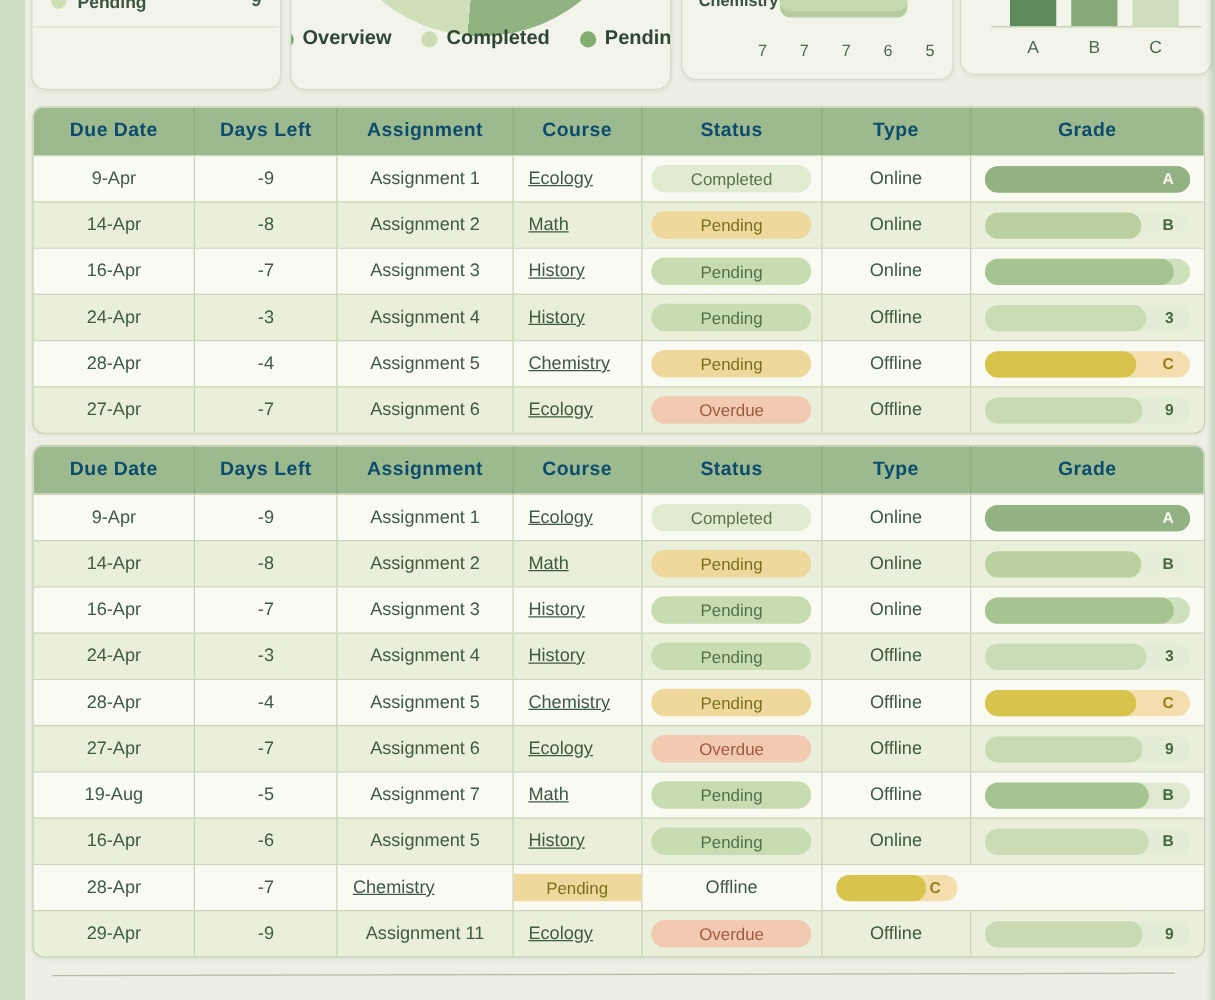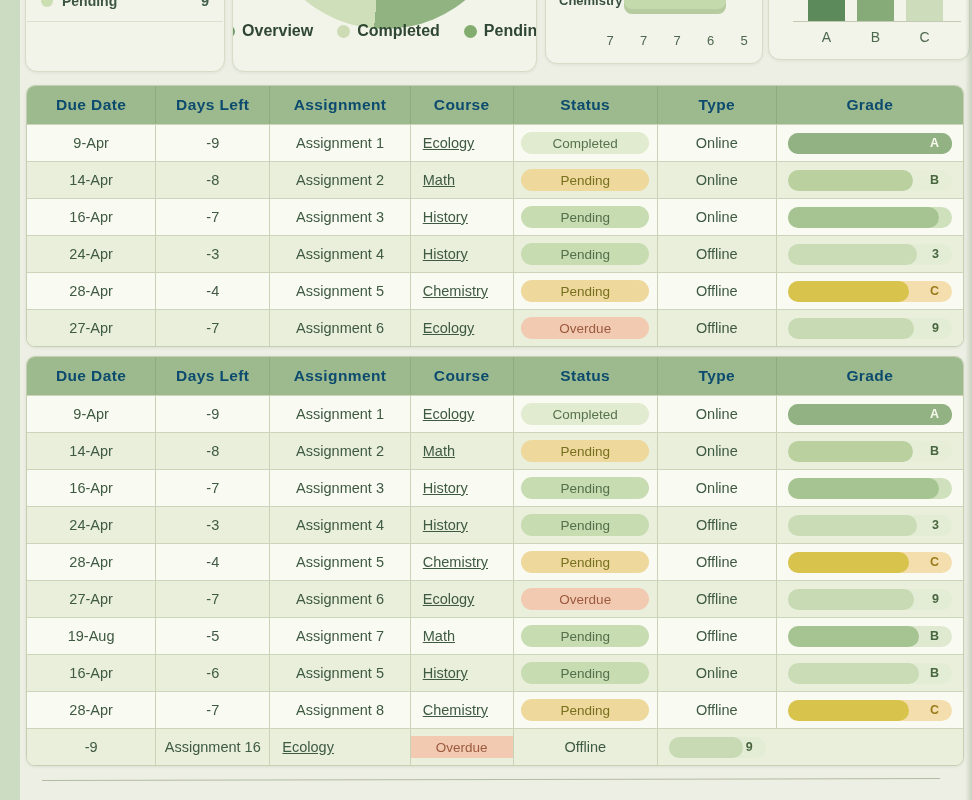--- a/index.html
+++ b/index.html
@@ -402,38 +402,38 @@
           <div class="grade-track" style="background: rgb(227, 236, 212);">
             <div class="grade-fill" style="width: 80%; background: rgb(202, 220, 182);"></div>
             <span class="grade-label" style="color: rgb(72, 102, 63);">B</span>
           </div>
         </div>
       </div>
     </div>
     <div class="tr">
       <div class="td">28-Apr</div>
       <div class="td">-7</div>
-      <div class="td">Assignment 8</div>
       <div class="td course">Chemistry</div>
       <div class="td">
         <span class="badge pending-yellow">Pending</span>
       </div>
       <div class="td">Offline</div>
       <div class="td">
         <div class="grade-wrap">
           <div class="grade-track" style="background: rgb(244, 222, 174);">
             <div class="grade-fill" style="width: 74%; background: rgb(216, 195, 76);"></div>
             <span class="grade-label" style="color: rgb(154, 124, 28);">C</span>
           </div>
         </div>
       </div>
     </div>
     <div class="tr alt">
+      <div class="td">29-Apr</div>
       <div class="td">-9</div>
-      <div class="td">Assignment 16</div>
+      <div class="td">Assignment 11</div>
       <div class="td course">Ecology</div>
       <div class="td">
         <span class="badge overdue">Overdue</span>
       </div>
       <div class="td">Offline</div>
       <div class="td">
         <div class="grade-wrap">
           <div class="grade-track" style="background: rgb(227, 236, 212);">
             <div class="grade-fill" style="width: 77%; background: rgb(199, 218, 179);"></div>
             <span class="grade-label" style="color: rgb(72, 102, 63);">9</span>

